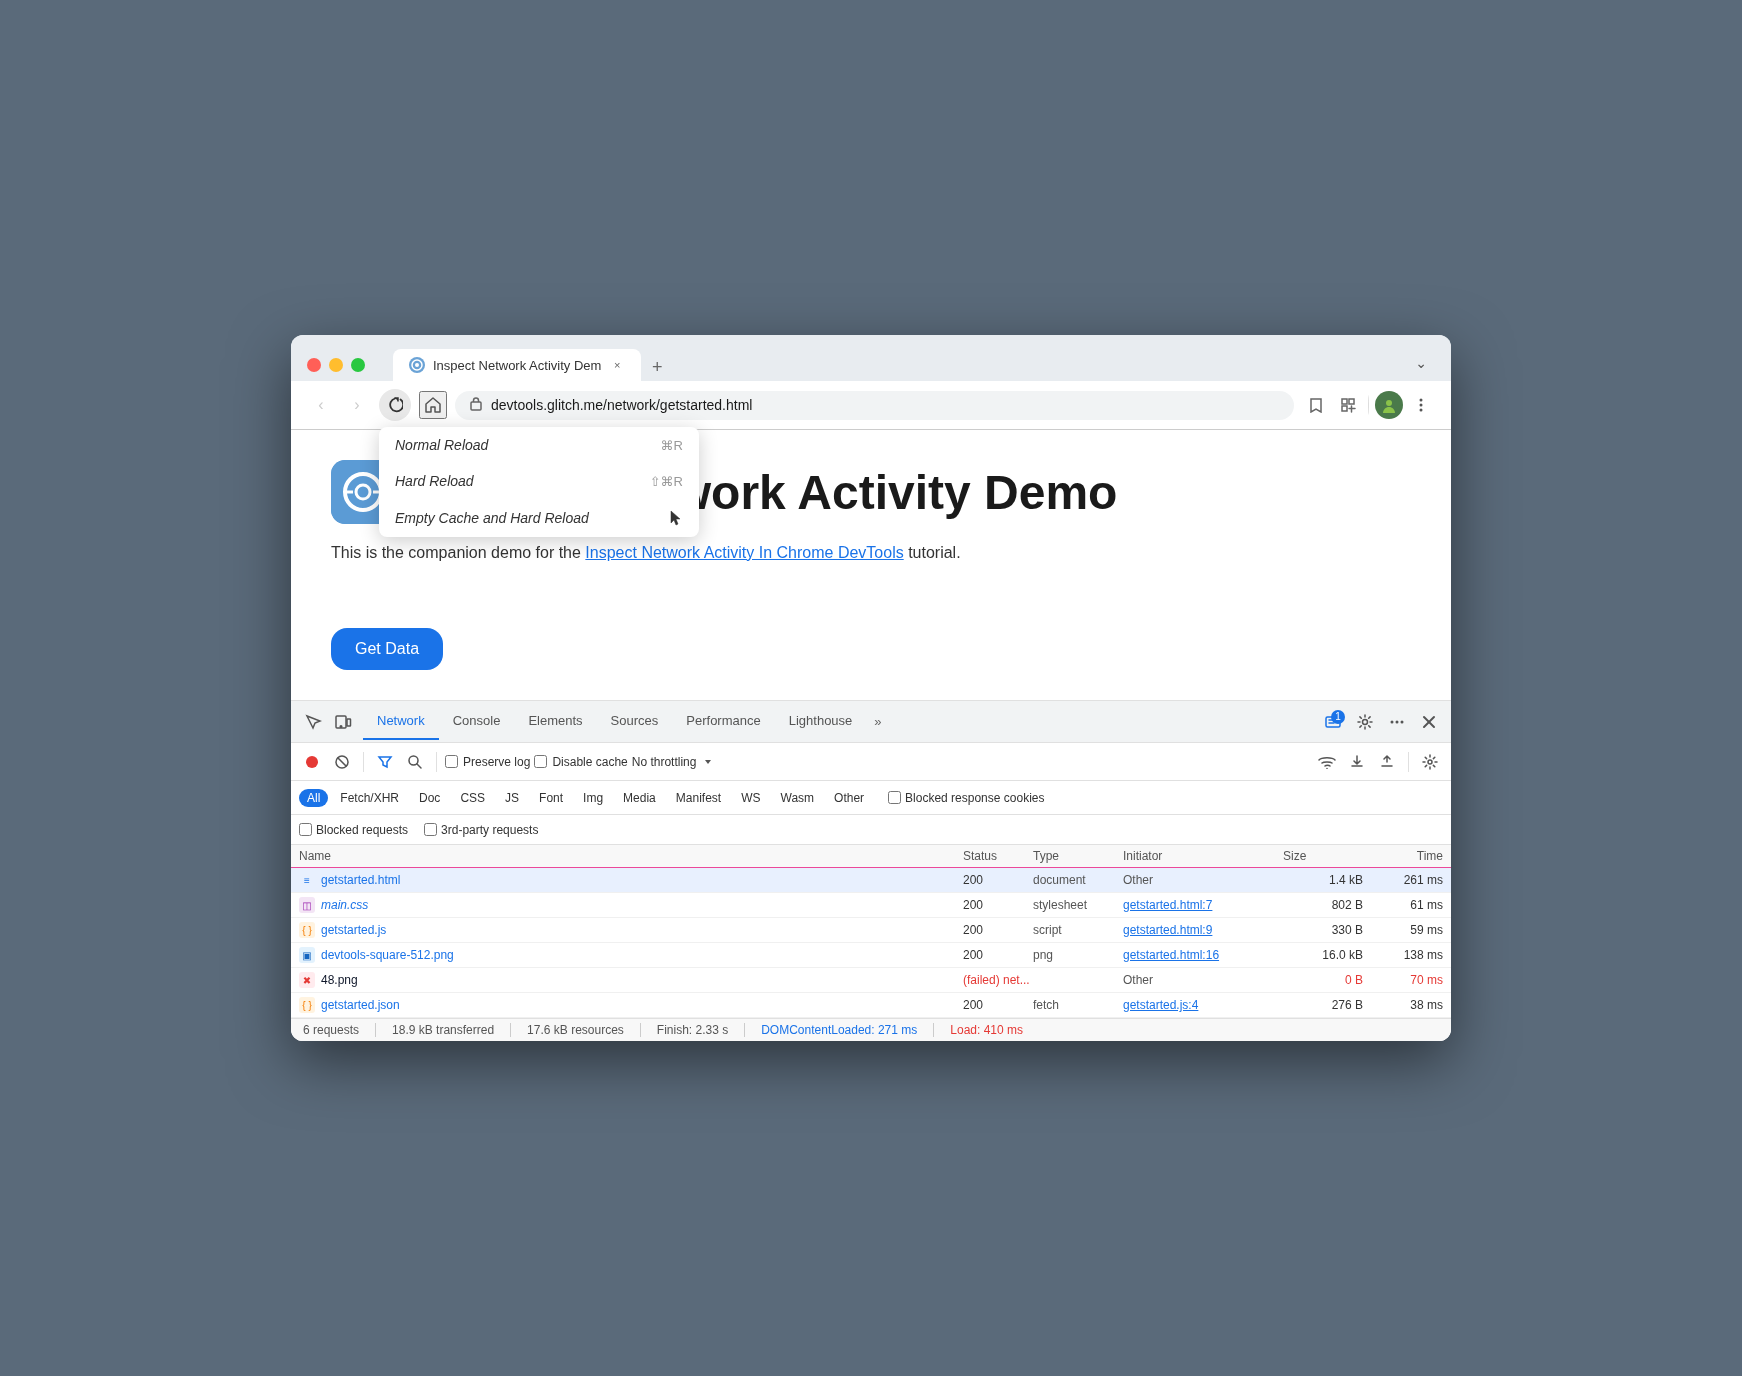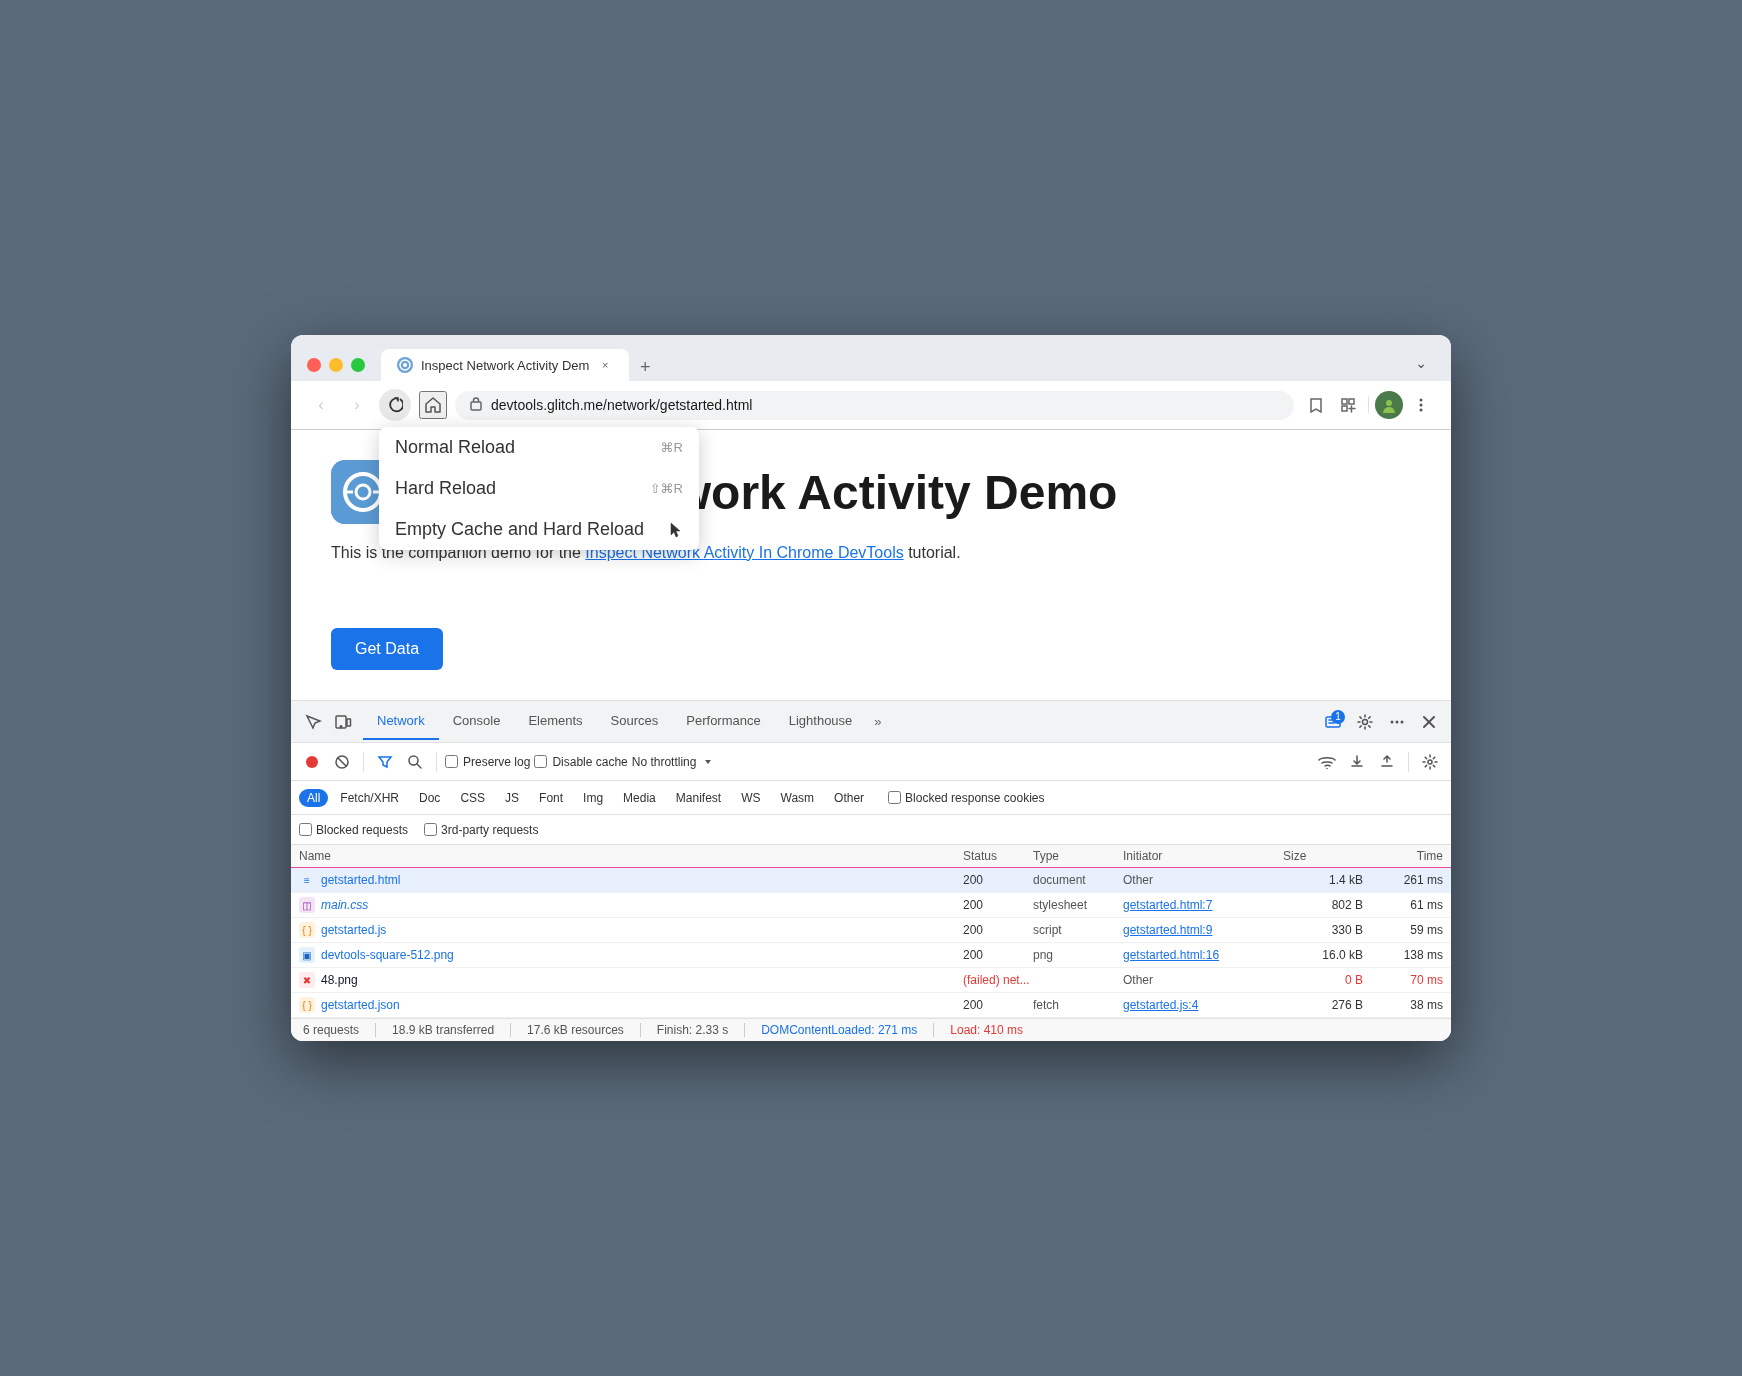--- a/index.html
+++ b/index.html
@@ -17,21 +17,21 @@
       border-radius: 12px;
       box-shadow: 0 20px 60px rgba(0,0,0,0.5);
       overflow: hidden;
     }
     
     .title-bar {
       background: #e8ecf0;
       padding: 14px 16px 0 16px;
       display: flex;
       align-items: center;
-      gap: 10px;
+      gap: 22px;
     }
     .traffic-lights {
       display: flex;
       gap: 8px;
       align-items: center;
       margin-right: 6px;
     }
     .traffic-light {
       width: 14px;
       height: 14px;
@@ -219,21 +219,21 @@
     }
     .menu-item {
       display: flex;
       align-items: center;
       justify-content: space-between;
       padding: 10px 16px;
       font-size: 14px;
       color: #333;
       cursor: pointer;
     }
-    .menu-item-label { font-size: 18px; }
+    .menu-item-label { font-size: 14px; font-style: italic; }
     .menu-item-shortcut { font-size: 13px; color: #999; }
     
     .page-content {
       background: #ffffff;
       padding: 30px 40px;
       min-height: 200px;
     }
     .page-header {
       display: flex;
       align-items: center;
@@ -251,21 +251,21 @@
       margin-bottom: 24px;
     }
     .page-link {
       color: #1a73e8;
       text-decoration: underline;
     }
     .get-data-btn {
       background: #1a73e8;
       color: white;
       border: none;
-      border-radius: 6px;
+      border-radius: 16px;
       padding: 12px 24px;
       font-size: 16px;
       font-weight: 500;
       cursor: pointer;
       margin-top: 42px;
     }
     
     .devtools {
       background: #ffffff;
       border-top: 1px solid #e0e0e0;

